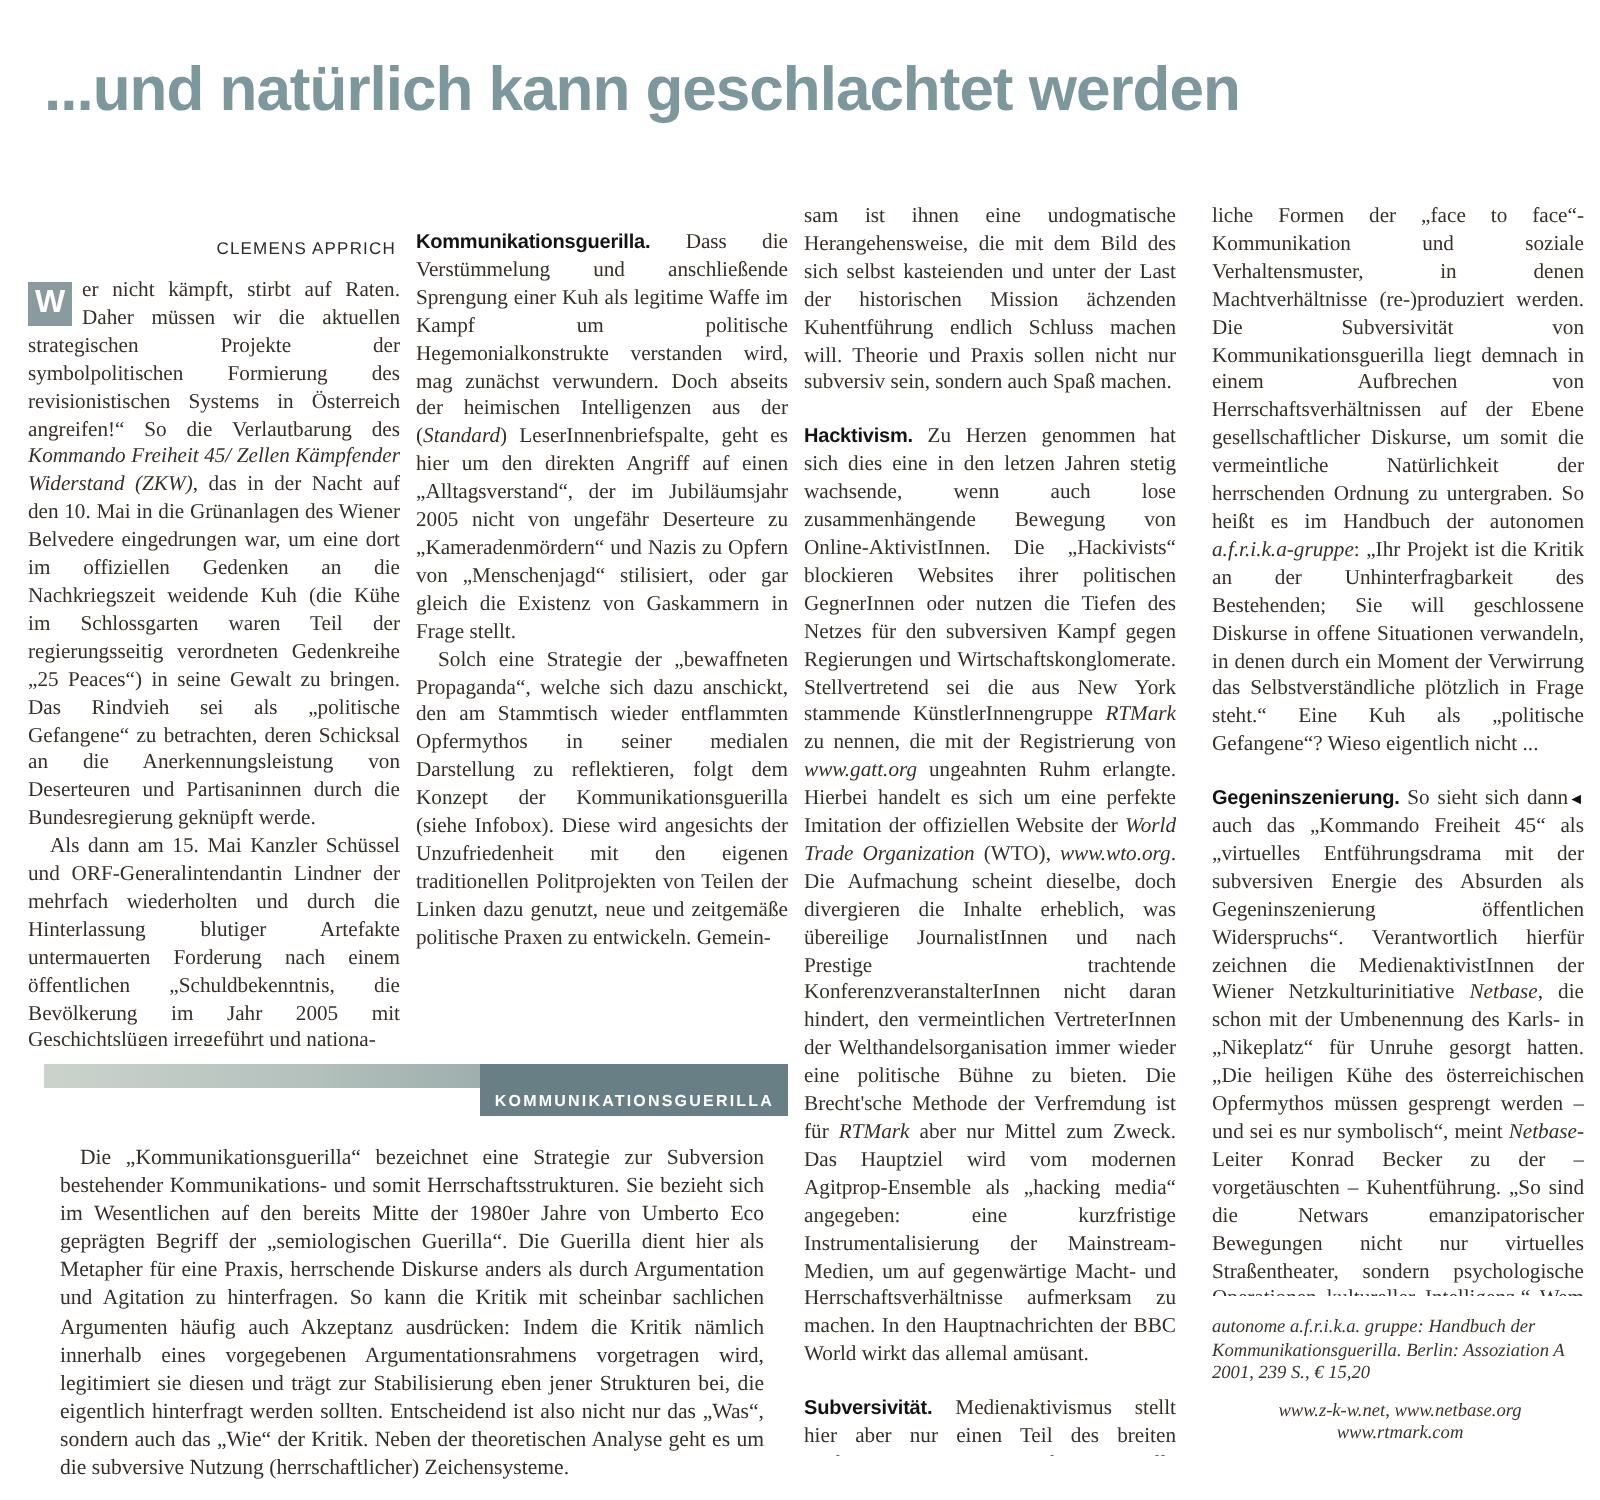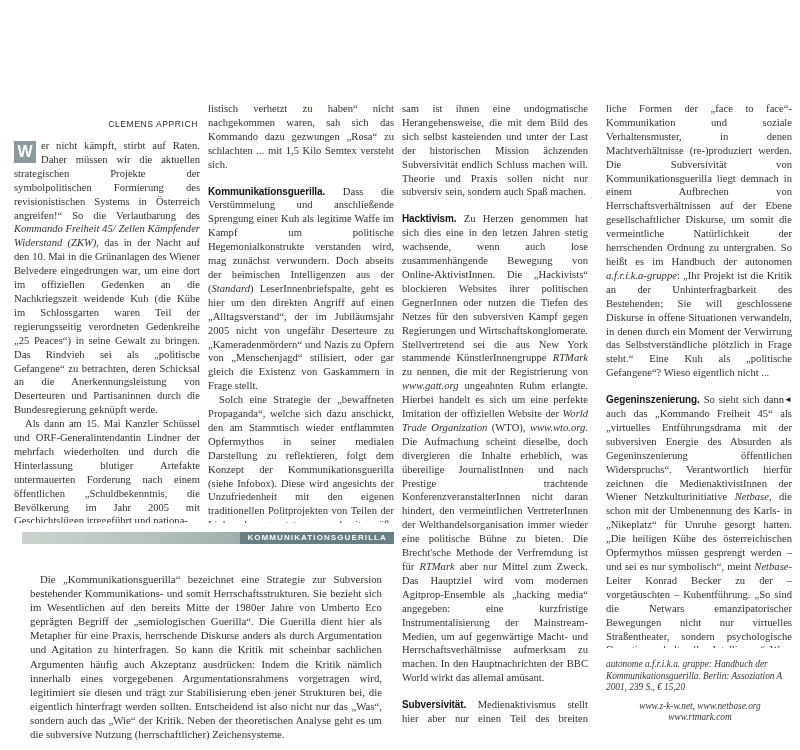--- a/index.html
+++ b/index.html
@@ -29,52 +29,52 @@
          font-size:10px;color:#141414;letter-spacing:-0.1px;}
   .dropcap{float:left;width:22px;height:22px;margin:2px 5px 0 0;
            background:#8a9b9f;color:#ffffff;display:flex;align-items:center;justify-content:center;
            font-family:"Liberation Sans", sans-serif;font-weight:bold;font-size:16px;}
   .endmark{float:right;font-size:8px;color:#111;line-height:13.9px;}
   
   .band{position:absolute;left:22px;top:532px;width:372px;height:12px;display:flex;
         background:linear-gradient(to right,#ccd3cd 0%,#b4c1bd 35%,#93a6a5 70%,#768b8e 100%);}
   .band-label{margin-left:auto;background:#687f85;color:#ffffff;
               font-family:"Liberation Sans", sans-serif;font-weight:bold;
-              font-size:8px;letter-spacing:1.1px;line-height:12px;padding:0 7px;}
+              font-size:8px;letter-spacing:1.1px;line-height:12px;padding:13px 7px;}
   
   .infobox{position:absolute;left:30px;top:556px;width:352px;height:175px;
            font-size:10.8px;line-height:14.1px;text-align:justify;text-indent:10px;
            color:#362f28;overflow:hidden;margin-top:16px;}
   
   .credits{position:absolute;left:606px;top:659px;width:188px;
            font-style:italic;font-size:9.3px;line-height:11.6px;color:#3a332c;}
   .credits p{margin:0 0 7px 0;}
   .credits p:last-child{margin-bottom:0;}
   .credits .links{margin-bottom:0;text-align:center;}
 </style>
 </head>
 <body>
 
 <div class="page">
 
+  <h1 class="title">...und natürlich kann geschlachtet werden</h1>
 
 
   <div class="author">CLEMENS APPRICH</div>
 
   <div class="col col1">
       <p class="para"><span class="dropcap">W</span>er nicht kämpft, stirbt auf Raten. Daher müssen wir die aktuellen strategischen Projekte der symbolpolitischen Formierung des revisionistischen Systems in Österreich angreifen!“ So die Verlautbarung des <i>Kommando Freiheit 45/ Zellen Kämpfender Widerstand (ZKW)</i>, das in der Nacht auf den 10. Mai in die Grünanlagen des Wiener Belvedere eingedrungen war, um eine dort im offiziellen Gedenken an die Nachkriegszeit weidende Kuh (die Kühe im Schlossgarten waren Teil der regierungsseitig verordneten Gedenkreihe „25 Peaces“) in seine Gewalt zu bringen. Das Rindvieh sei als „politische Gefangene“ zu betrachten, deren Schicksal an die Anerkennungsleistung von Deserteuren und Partisaninnen durch die Bundesregierung geknüpft werde.</p>
       <p class="para indent">Als dann am 15. Mai Kanzler Schüssel und ORF-Generalintendantin Lindner der mehrfach wiederholten und durch die Hinterlassung blutiger Artefakte untermauerten Forderung nach einem öffentlichen „Schuldbekenntnis, die Bevölkerung im Jahr 2005 mit Geschichtslügen irregeführt und nationa-</p>
     </div>
   <div class="col col2">
-      <p class="para">listisch verhetzt zu haben“ nicht nachgekommen waren, sah sich das Kommando dazu gezwungen „Rosa“ zu schlachten ... mit 1,5 Kilo Semtex versteht sich.</p>
       <p class="para headed"><b class="runin">Kommunikationsguerilla. </b>Dass die Verstümmelung und anschließende Sprengung einer Kuh als legitime Waffe im Kampf um politische Hegemonialkonstrukte verstanden wird, mag zunächst verwundern. Doch abseits der heimischen Intelligenzen aus der (<i>Standard</i>) LeserInnenbriefspalte, geht es hier um den direkten Angriff auf einen „Alltagsverstand“, der im Jubiläumsjahr 2005 nicht von ungefähr Deserteure zu „Kameradenmördern“ und Nazis zu Opfern von „Menschenjagd“ stilisiert, oder gar gleich die Existenz von Gaskammern in Frage stellt.</p>
       <p class="para indent">Solch eine Strategie der „bewaffneten Propaganda“, welche sich dazu anschickt, den am Stammtisch wieder entflammten Opfermythos in seiner medialen Darstellung zu reflektieren, folgt dem Konzept der Kommunikationsguerilla (siehe Infobox). Diese wird angesichts der Unzufriedenheit mit den eigenen traditionellen Politprojekten von Teilen der Linken dazu genutzt, neue und zeitgemäße politische Praxen zu entwickeln. Gemein-</p>
     </div>
   <div class="col col3">
-      <p class="para">sam ist ihnen eine undogmatische Herangehensweise, die mit dem Bild des sich selbst kasteienden und unter der Last der historischen Mission ächzenden Subversivität endlich Schluss machen will. Theorie und Praxis sollen nicht nur subversiv sein, sondern auch Spaß machen.</p>
+      <p class="para">sam ist ihnen eine undogmatische Herangehensweise, die mit dem Bild des sich selbst kasteienden und unter der Last der historischen Mission ächzenden Kuhentführung endlich Schluss machen will. Theorie und Praxis sollen nicht nur subversiv sein, sondern auch Spaß machen.</p>
       <p class="para headed"><b class="runin">Hacktivism. </b>Zu Herzen genommen hat sich dies eine in den letzen Jahren stetig wachsende, wenn auch lose zusammenhängende Bewegung von Online-AktivistInnen. Die „Hackivists“ blockieren Websites ihrer politischen GegnerInnen oder nutzen die Tiefen des Netzes für den subversiven Kampf gegen Regierungen und Wirtschaftskonglomerate. Stellvertretend sei die aus New York stammende KünstlerInnengruppe <i>RTMark</i> zu nennen, die mit der Registrierung von <i>www.gatt.org</i> ungeahnten Ruhm erlangte. Hierbei handelt es sich um eine perfekte Imitation der offiziellen Website der <i>World Trade Organization</i> (WTO), <i>www.wto.org</i>. Die Aufmachung scheint dieselbe, doch divergieren die Inhalte erheblich, was übereilige JournalistInnen und nach Prestige trachtende KonferenzveranstalterInnen nicht daran hindert, den vermeintlichen VertreterInnen der Welthandelsorganisation immer wieder eine politische Bühne zu bieten. Die Brecht'sche Methode der Verfremdung ist für <i>RTMark</i> aber nur Mittel zum Zweck. Das Hauptziel wird vom modernen Agitprop-Ensemble als „hacking media“ angegeben: eine kurzfristige Instrumentalisierung der Mainstream-Medien, um auf gegenwärtige Macht- und Herrschaftsverhältnisse aufmerksam zu machen. In den Hauptnachrichten der BBC World wirkt das allemal amüsant.</p>
       <p class="para headed"><b class="runin">Subversivität. </b>Medienaktivismus stellt hier aber nur einen Teil des breiten Spektrums von Kommunikationsguerilla dar. Mindestens ebenso relevant wie technische Kommunikationsmittel sind alltäg-</p>
     </div>
   <div class="col col4">
       <p class="para">liche Formen der „face to face“-Kommunikation und soziale Verhaltensmuster, in denen Machtverhältnisse (re-)produziert werden. Die Subversivität von Kommunikationsguerilla liegt demnach in einem Aufbrechen von Herrschaftsverhältnissen auf der Ebene gesellschaftlicher Diskurse, um somit die vermeintliche Natürlichkeit der herrschenden Ordnung zu untergraben. So heißt es im Handbuch der autonomen <i>a.f.r.i.k.a-gruppe</i>: „Ihr Projekt ist die Kritik an der Unhinterfragbarkeit des Bestehenden; Sie will geschlossene Diskurse in offene Situationen verwandeln, in denen durch ein Moment der Verwirrung das Selbstverständliche plötzlich in Frage steht.“ Eine Kuh als „politische Gefangene“? Wieso eigentlich nicht ...</p>
       <p class="para headed"><b class="runin">Gegeninszenierung. </b><span class="endmark">◄</span>So sieht sich dann auch das „Kommando Freiheit 45“ als „virtuelles Entführungsdrama mit der subversiven Energie des Absurden als Gegeninszenierung öffentlichen Widerspruchs“. Verantwortlich hierfür zeichnen die MedienaktivistInnen der Wiener Netzkulturinitiative <i>Netbase</i>, die schon mit der Umbenennung des Karls- in „Nikeplatz“ für Unruhe gesorgt hatten. „Die heiligen Kühe des österreichischen Opfermythos müssen gesprengt werden – und sei es nur symbolisch“, meint <i>Netbase</i>-Leiter Konrad Becker zu der – vorgetäuschten – Kuhentführung. „So sind die Netwars emanzipatorischer Bewegungen nicht nur virtuelles Straßentheater, sondern psychologische Operationen kultureller Intelligenz.“ Wem das nicht reicht, der/die kann ja zur nächsten Volxküche kommen. Am Menüplan: Rindsgulasch!</p>
     </div>
 
   <div class="band">
     <span class="band-label">KOMMUNIKATIONSGUERILLA</span>

